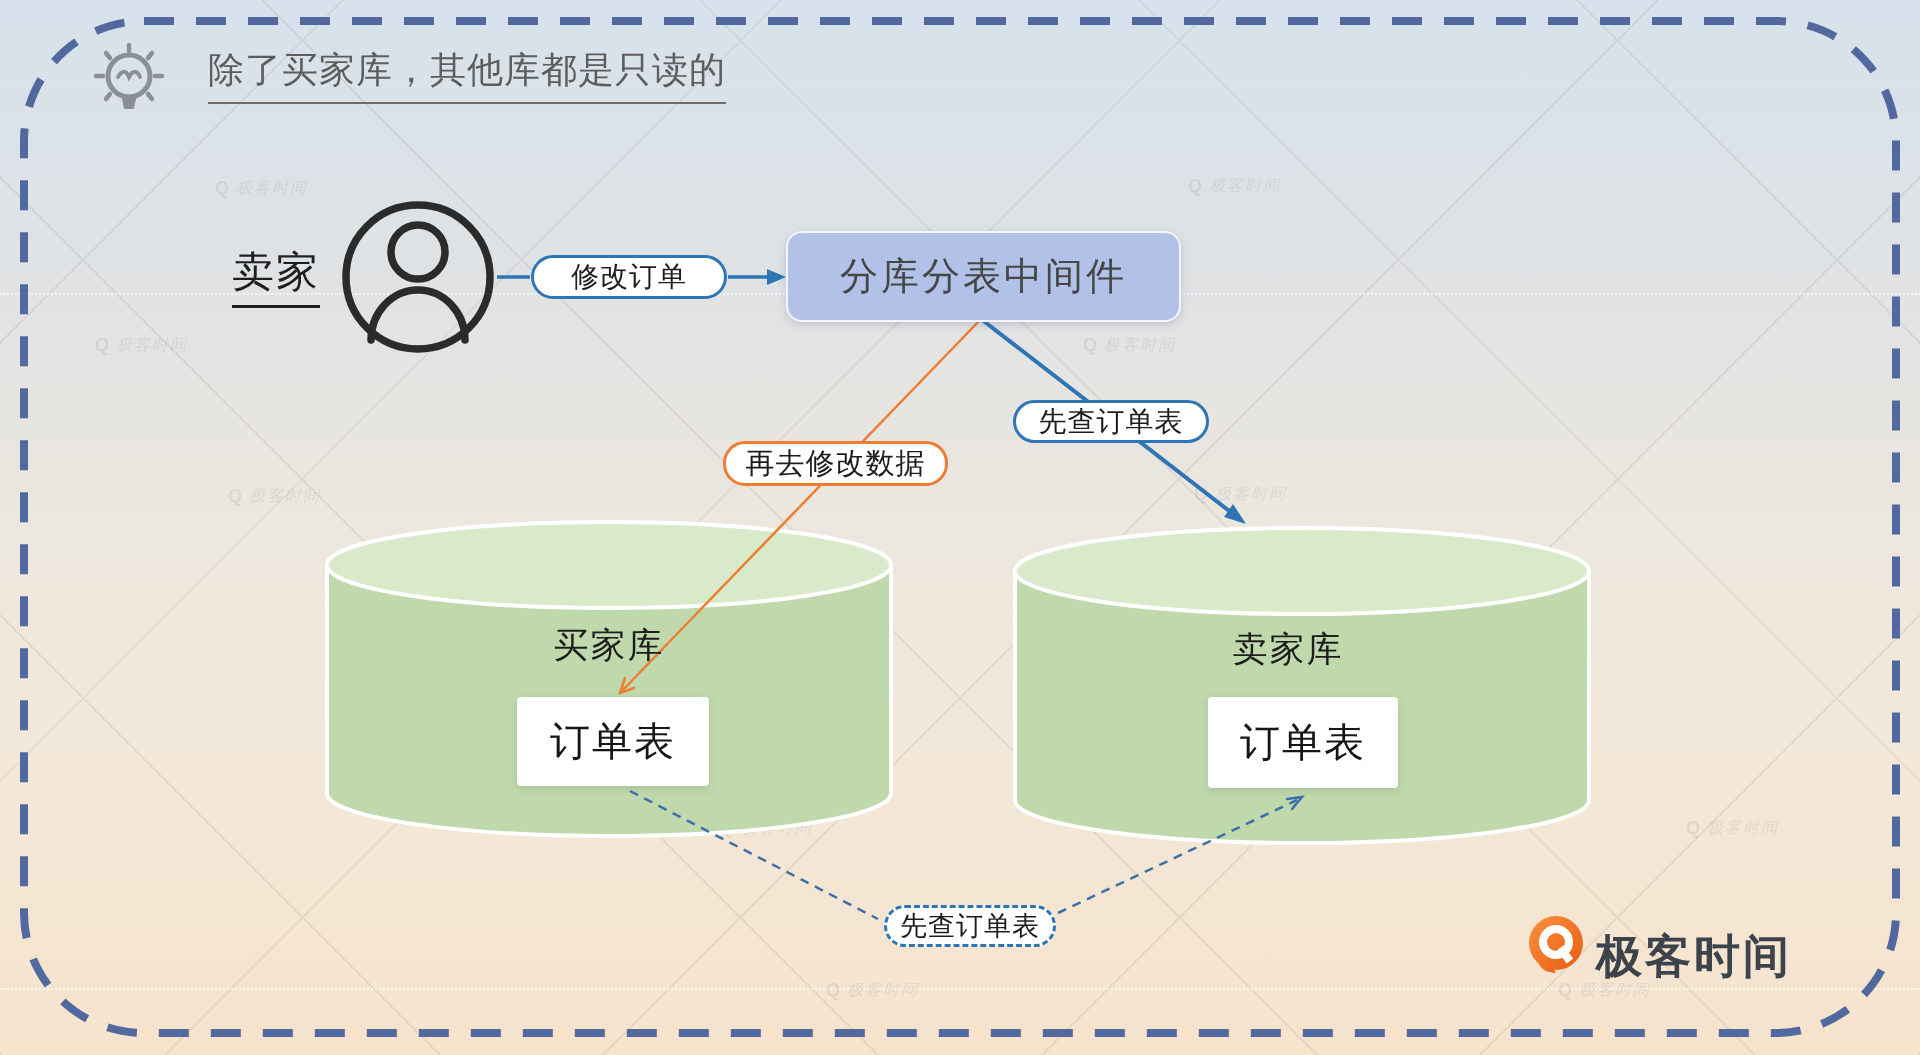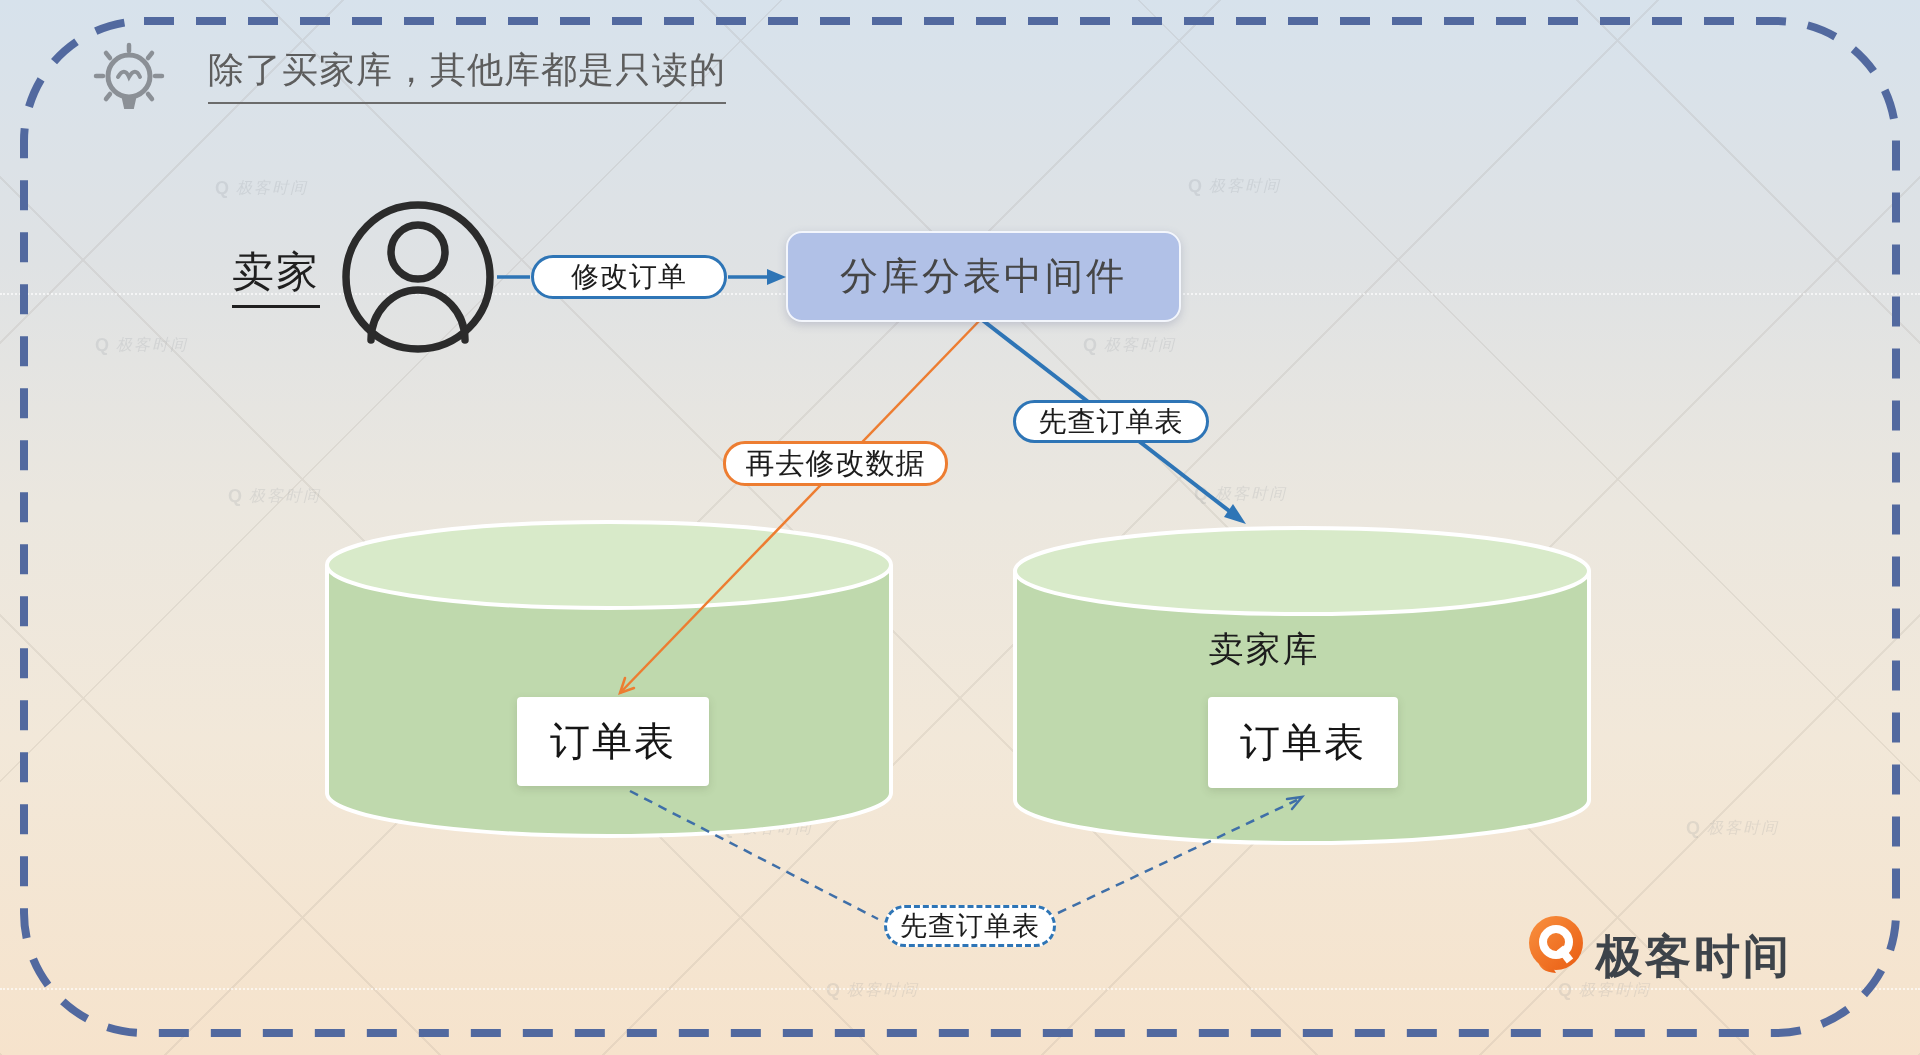--- a/index.html
+++ b/index.html
@@ -164,22 +164,23 @@
     </g>
   </svg>
 
   <div class="abs mw-box" style="left:786px;top:231px;width:391px;height:87px;">分库分表中间件</div>
 
   <div class="abs pill pill-orange" style="left:723px;top:441px;width:225px;height:45px;font-size:29px;">再去修改数据</div>
   <div class="abs pill pill-blue" style="left:531px;top:255px;width:196px;height:44px;">修改订单</div>
   <div class="abs pill pill-blue" style="left:1013px;top:400px;width:196px;height:43px;">先查订单表</div>
   <div class="abs pill pill-dashed" style="left:884px;top:905px;width:172px;height:42px;font-size:27px;">先查订单表</div>
 
+  <div class="abs db-name" style="left:449px;top:622px;width:320px;">买家库</div>
   <div class="abs table-box" style="left:517px;top:697px;width:192px;height:89px;">订单表</div>
-  <div class="abs db-name" style="left:1104px;top:626px;width:320px;">卖家库</div>
+  <div class="abs db-name" style="left:1128px;top:626px;width:320px;">卖家库</div>
   <div class="abs table-box" style="left:1208px;top:697px;width:190px;height:91px;">订单表</div>
 
   <svg class="abs" style="left:1526px;top:914px;" width="62" height="66">
     <defs>
       <linearGradient id="lg" x1="0" y1="0" x2="1" y2="1">
         <stop offset="0" stop-color="#f9913f"></stop>
           <stop offset="1" stop-color="#e95c12"></stop>
       </linearGradient>
     </defs>
     <path d="M 12 46 Q 13 58 30 59 L 20 42 Z" fill="url(#lg)"></path>

